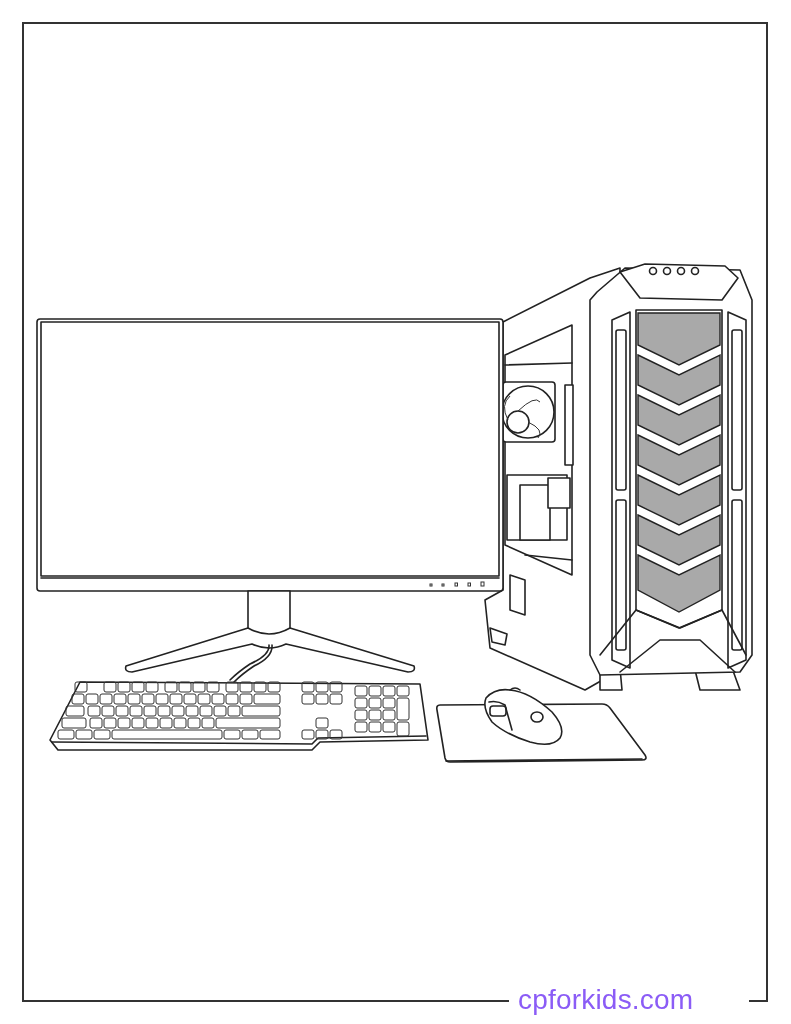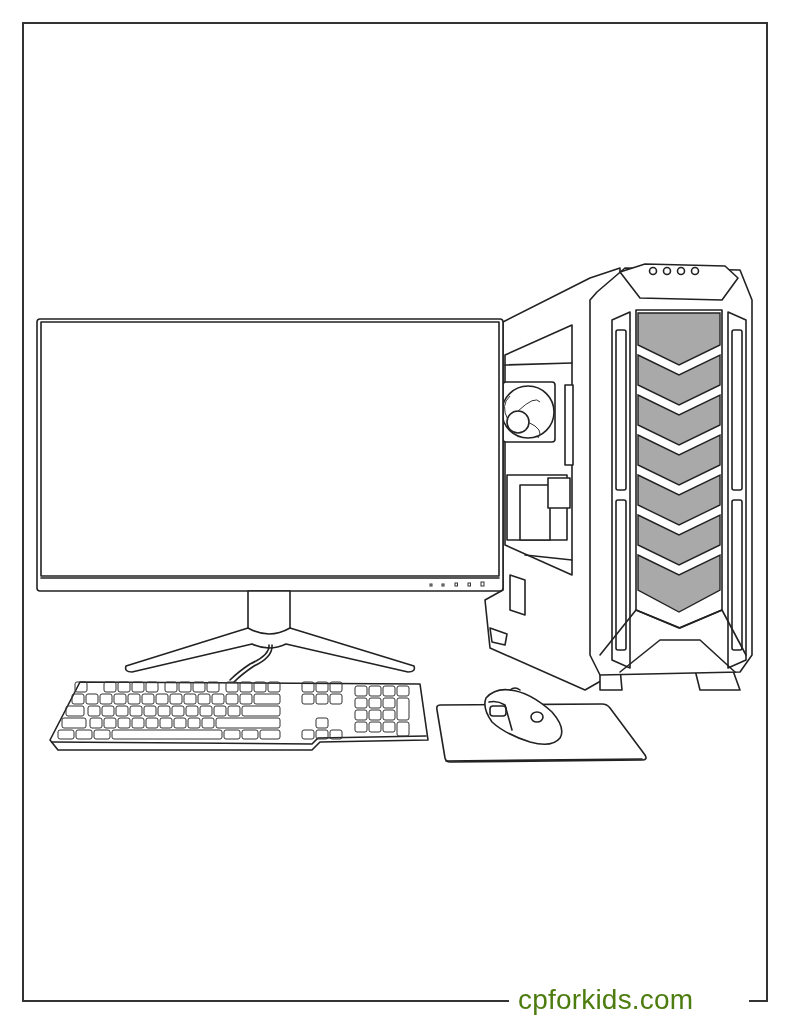--- a/index.html
+++ b/index.html
@@ -2,21 +2,21 @@
 <html><head>
 <meta charset="utf-8">
 <style>
   html,body{margin:0;padding:0;background:#fff;}
   body{width:791px;height:1024px;position:relative;overflow:hidden;font-family:"Liberation Sans",sans-serif;}
   .frame-top{position:absolute;left:22px;top:22px;width:745px;height:0;border-top:2px solid #333;}
   .frame-left{position:absolute;left:22px;top:22px;width:0;height:979px;border-left:2px solid #333;}
   .frame-right{position:absolute;left:766px;top:22px;width:0;height:979px;border-left:2px solid #333;}
   .frame-bottom-l{position:absolute;left:22px;top:1000px;width:487px;height:0;border-top:2px solid #333;}
   .frame-bottom-r{position:absolute;left:749px;top:1000px;width:19px;height:0;border-top:2px solid #333;}
-  .watermark{position:absolute;left:518px;top:982px;width:222px;font-size:28px;color:#4d7c0f;letter-spacing:0.2px;line-height:36px;white-space:nowrap;}
+  .watermark{position:absolute;left:518px;top:982px;width:222px;font-size:28px;color:#8b5cf6;letter-spacing:0.2px;line-height:36px;white-space:nowrap;}
   svg.art{position:absolute;left:0;top:0;}
   .ln{fill:none;stroke:#222;stroke-width:1.6;stroke-linejoin:round;stroke-linecap:round;}
   .thin{fill:none;stroke:#333;stroke-width:1;}
   .fillw{fill:#fff;stroke:#222;stroke-width:1.6;stroke-linejoin:round;}
   .shade{fill:#a9a9a9;stroke:#222;stroke-width:1.4;}
 </style>
 </head>
 <body>
 
 <div class="frame-top"></div>

